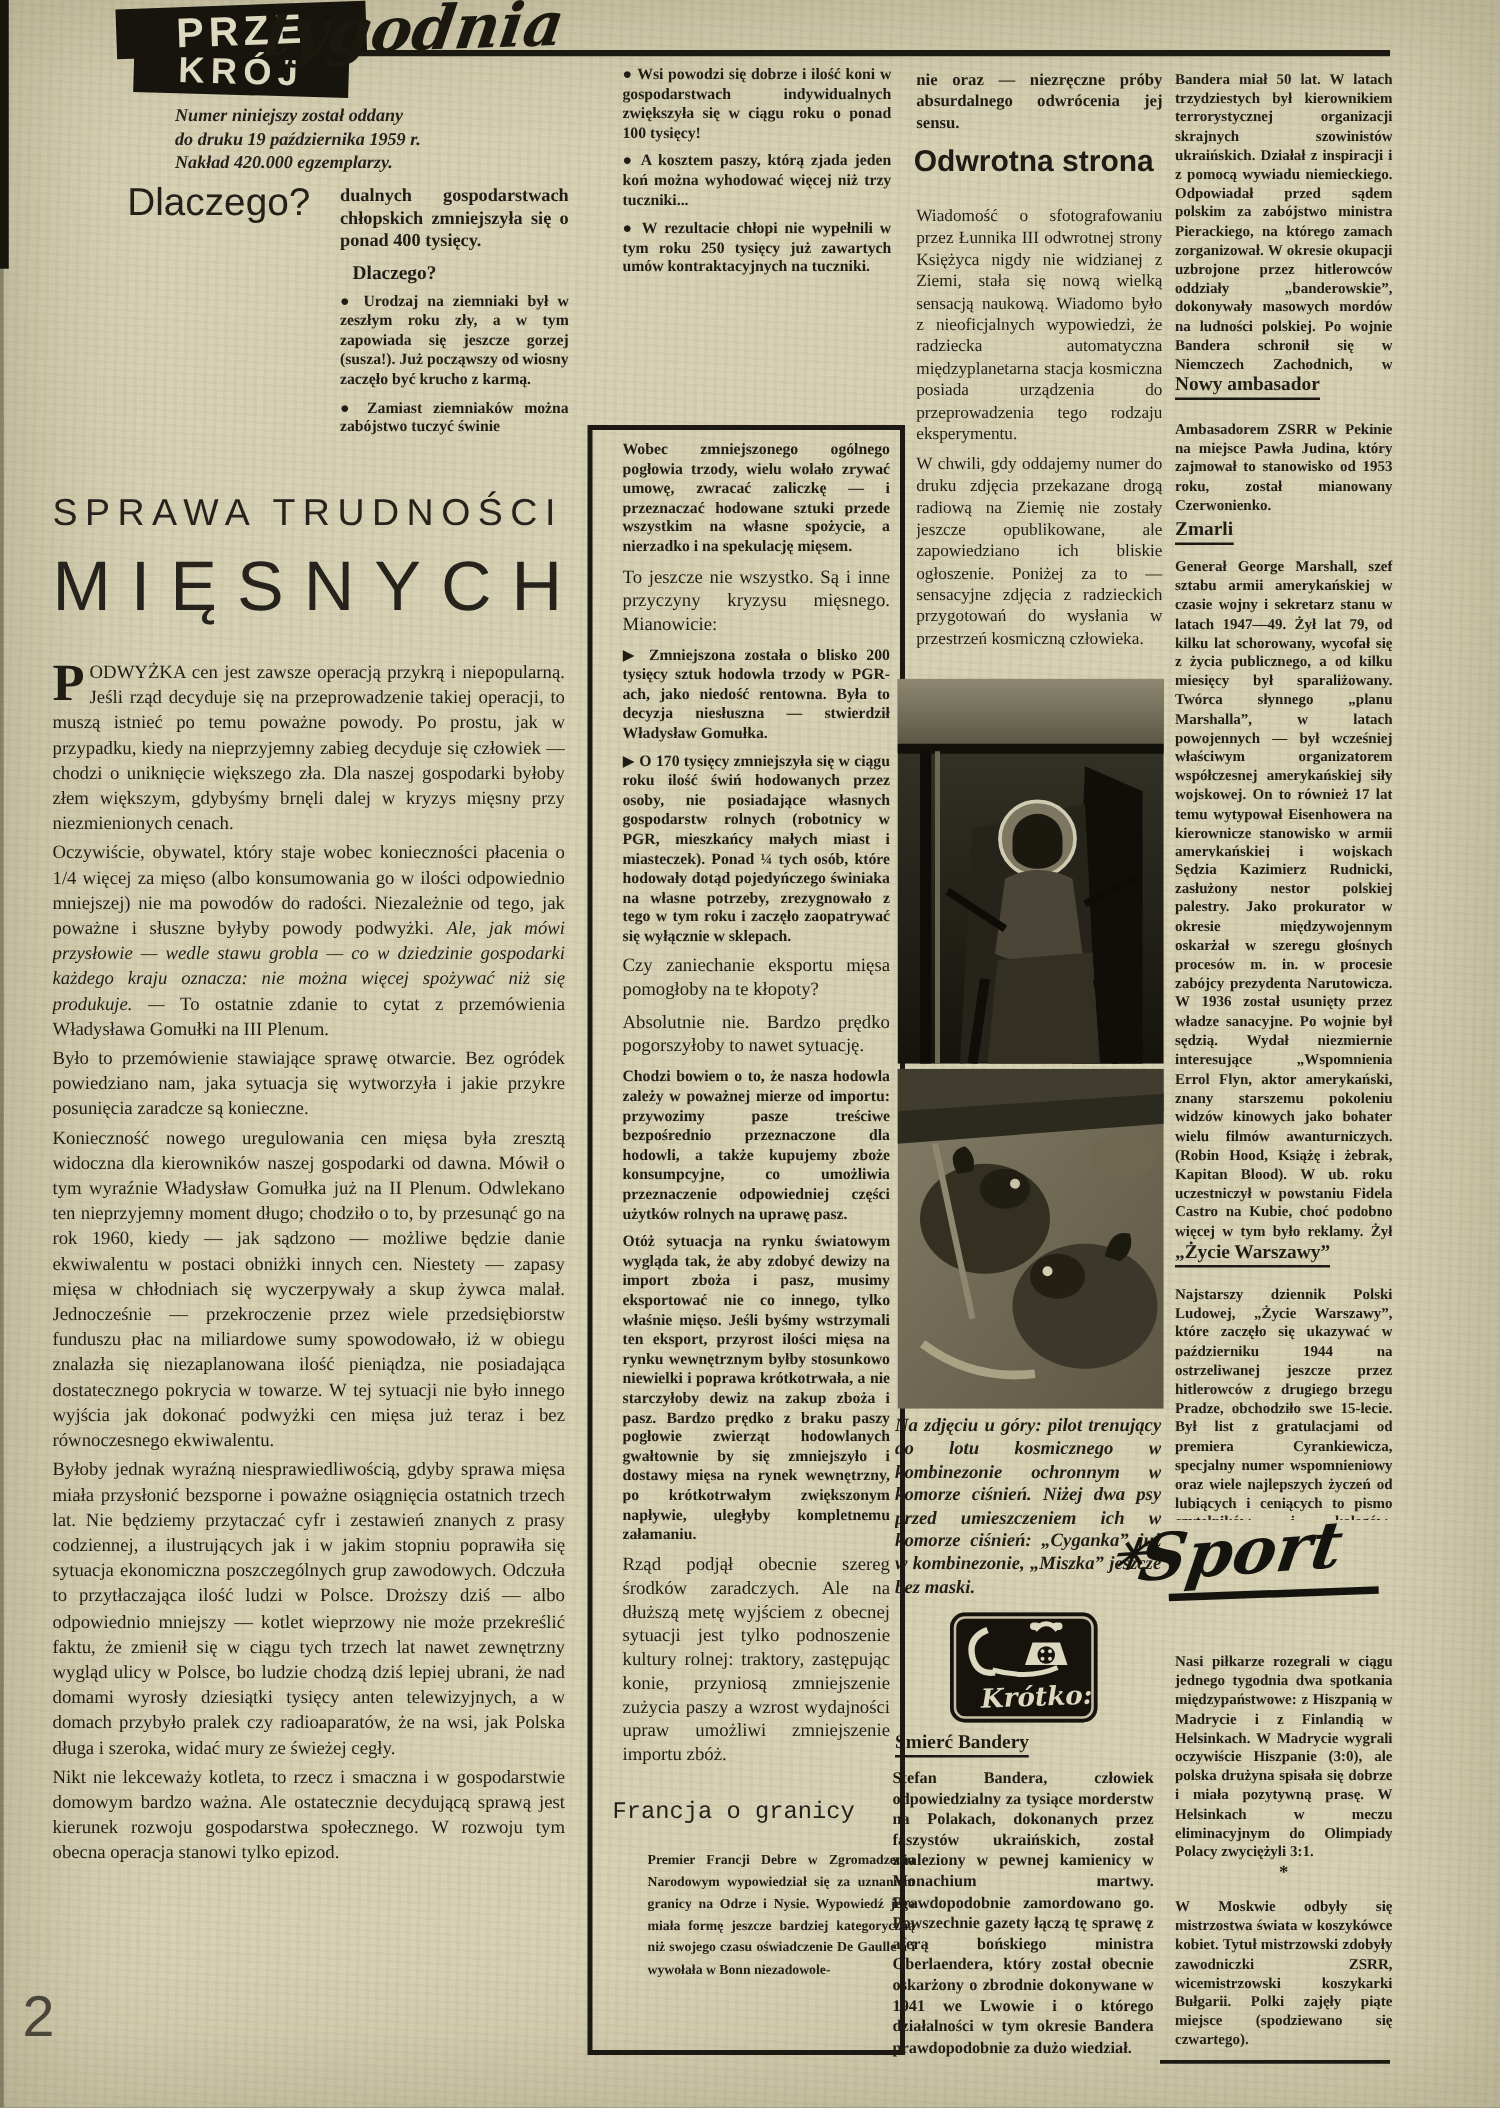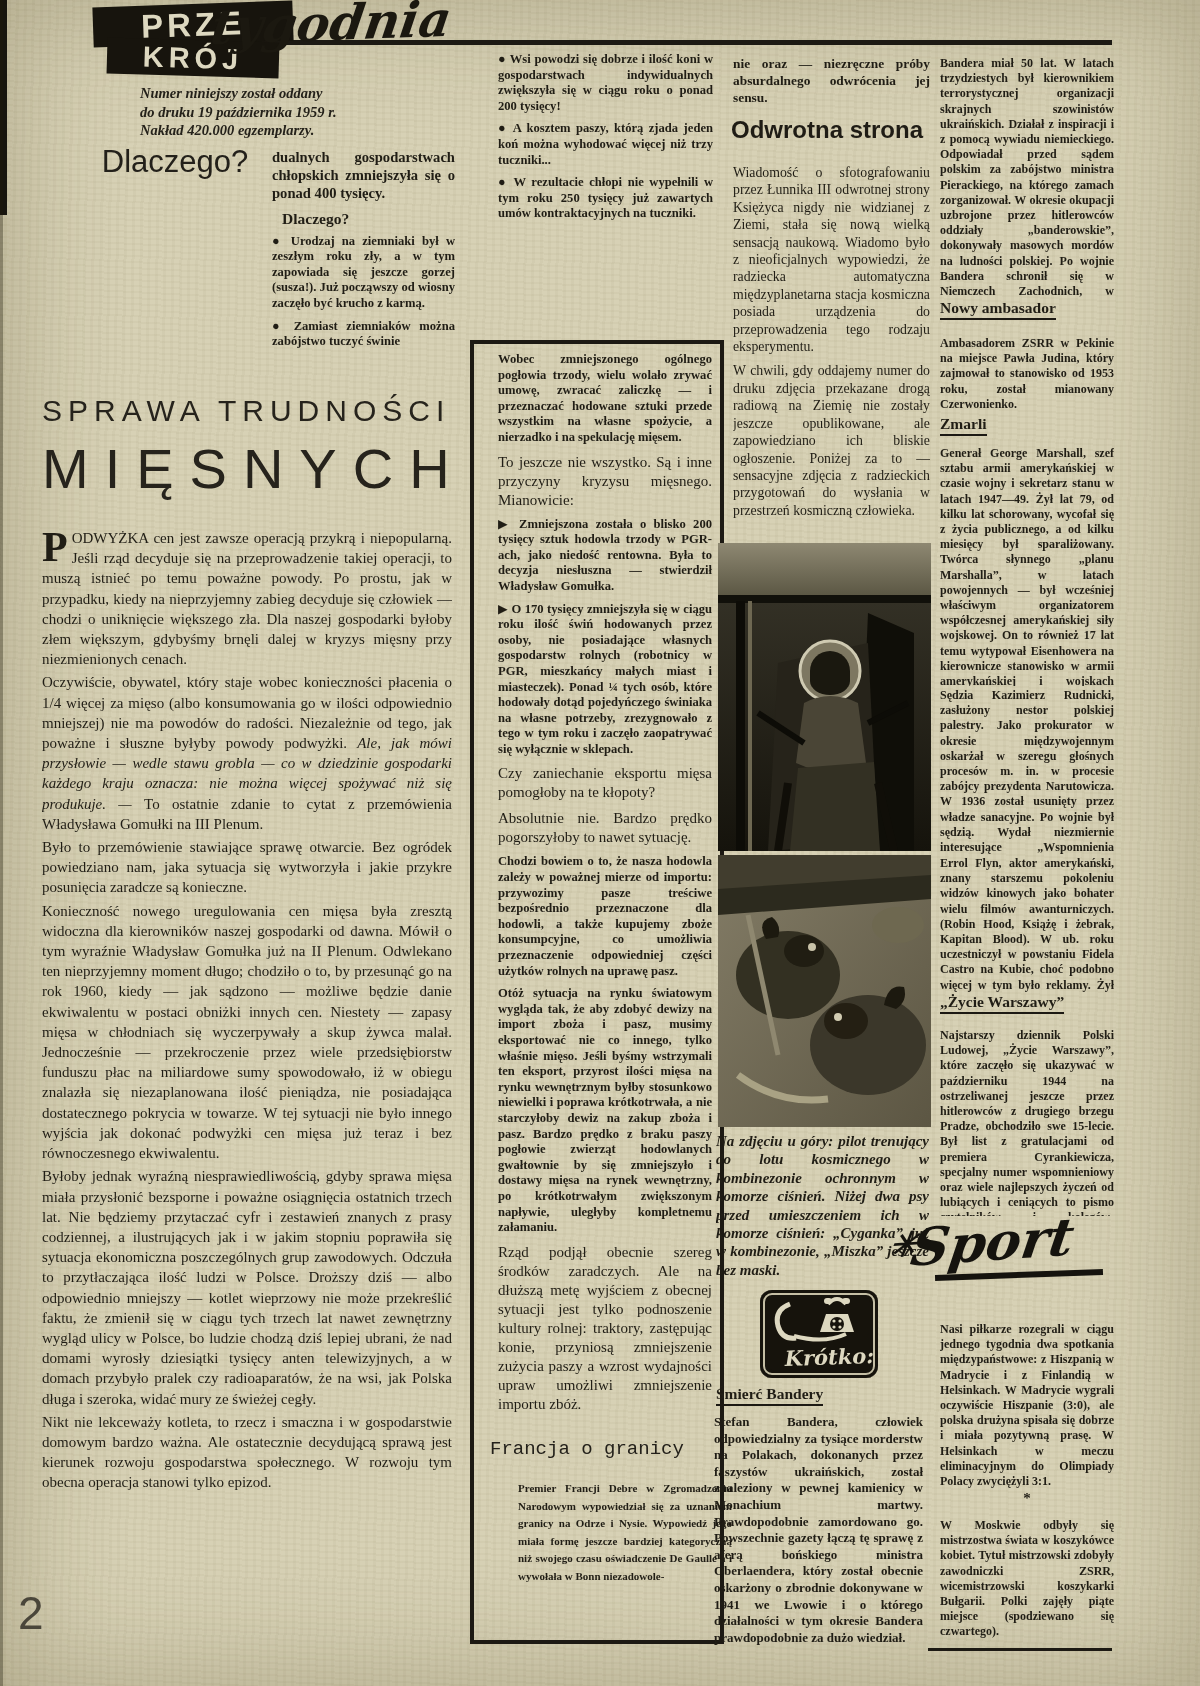--- a/index.html
+++ b/index.html
@@ -130,21 +130,21 @@
   <div class="abs" data-name="dlaczego-title">Dlaczego?</div>
   <div class="abs clip" data-name="dlaczego-col-b">
     <p class="jp big" data-name="qa-paragraph">dualnych gospodarstwach chłopskich zmniejszyła się o ponad 400 tysięcy.</p>
     <p class="jp" data-name="dlaczego-subq">Dlaczego?</p>
     <p class="jp boldcol" data-name="qa-bullet">●  Urodzaj na ziemniaki był w zeszłym roku zły, a w tym zapowiada się jeszcze gorzej (susza!). Już począwszy od wiosny zaczęło być krucho z karmą.</p>
     <p class="jp boldcol" data-name="qa-bullet">●  Zamiast ziemniaków można zabójstwo tuczyć świnie</p>
   </div>
 
   <div class="abs" data-name="qa-box-border"></div>
   <div class="abs clip" data-name="qa-col-top">
-    <p class="jp boldcol" data-name="qa-bullet">●  Wsi powodzi się dobrze i ilość koni w gospodarstwach indywidualnych zwiększyła się w ciągu roku o ponad 200 tysięcy!</p>
+    <p class="jp boldcol" data-name="qa-bullet">●  Wsi powodzi się dobrze i ilość koni w gospodarstwach indywidualnych zwiększyła się w ciągu roku o ponad 100 tysięcy!</p>
     <p class="jp boldcol" data-name="qa-bullet">●  A kosztem paszy, którą zjada jeden koń można wyhodować więcej niż trzy tuczniki...</p>
     <p class="jp boldcol" data-name="qa-bullet">●  W rezultacie chłopi nie wypełnili w tym roku 250 tysięcy już zawartych umów kontraktacyjnych na tuczniki.</p>
   </div>
   <div class="abs clip" data-name="qa-col-box">
     <p class="jp boldcol" data-name="qa-paragraph">Wobec zmniejszonego ogólnego pogłowia trzody, wielu wolało zrywać umowę, zwracać zaliczkę — i przeznaczać hodowane sztuki przede wszystkim na własne spożycie, a nierzadko i na spekulację mięsem.</p>
     <p class="jp lead" data-name="qa-lead">To jeszcze nie wszystko. Są i inne przyczyny kryzysu mięsnego. Mianowicie:</p>
     <p class="jp boldcol" data-name="qa-arrow">▶  Zmniejszona została o blisko 200 tysięcy sztuk hodowla trzody w PGR-ach, jako niedość rentowna. Była to decyzja niesłuszna — stwierdził Władysław Gomułka.</p>
     <p class="jp boldcol" data-name="qa-arrow">▶  O 170 tysięcy zmniejszyła się w ciągu roku ilość świń hodowanych przez osoby, nie posiadające własnych gospodarstw rolnych (robotnicy w PGR, mieszkańcy małych miast i miasteczek). Ponad ¼ tych osób, które hodowały dotąd pojedyńczego świniaka na własne potrzeby, zrezygnowało z tego w tym roku i zaczęło zaopatrywać się wyłącznie w sklepach.</p>
     <p class="jp lead" data-name="qa-question">Czy zaniechanie eksportu mięsa pomogłoby na te kłopoty?</p>
     <p class="jp lead" data-name="qa-answer-lead">Absolutnie nie. Bardzo prędko pogorszyłoby to nawet sytuację.</p>

